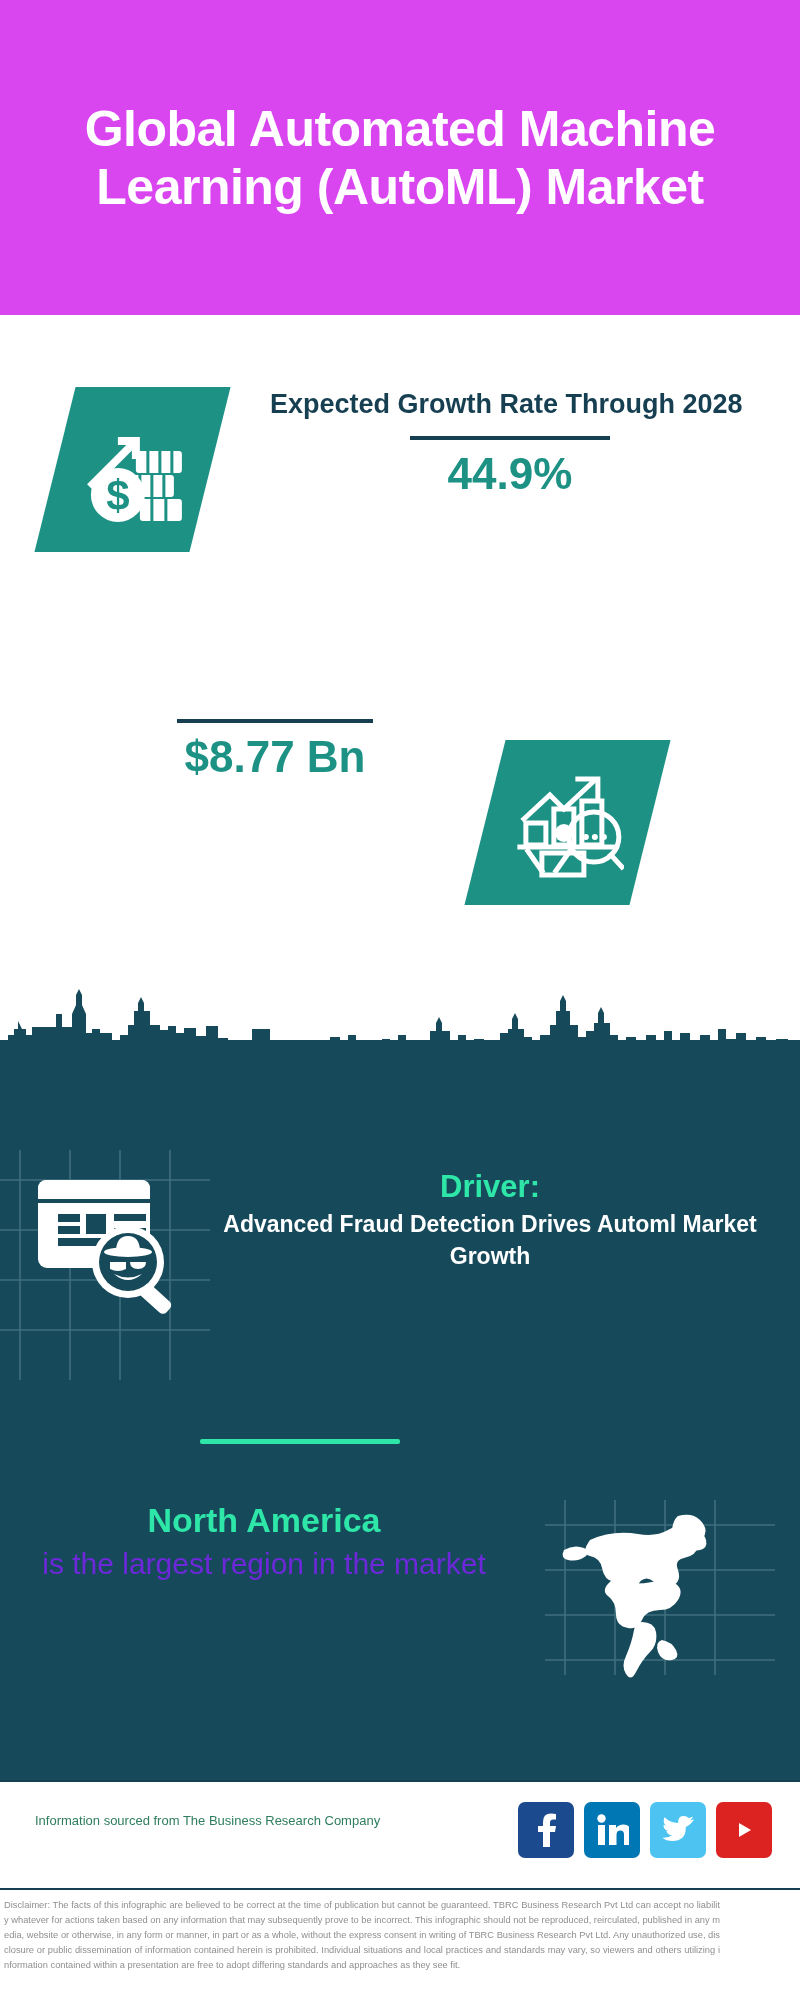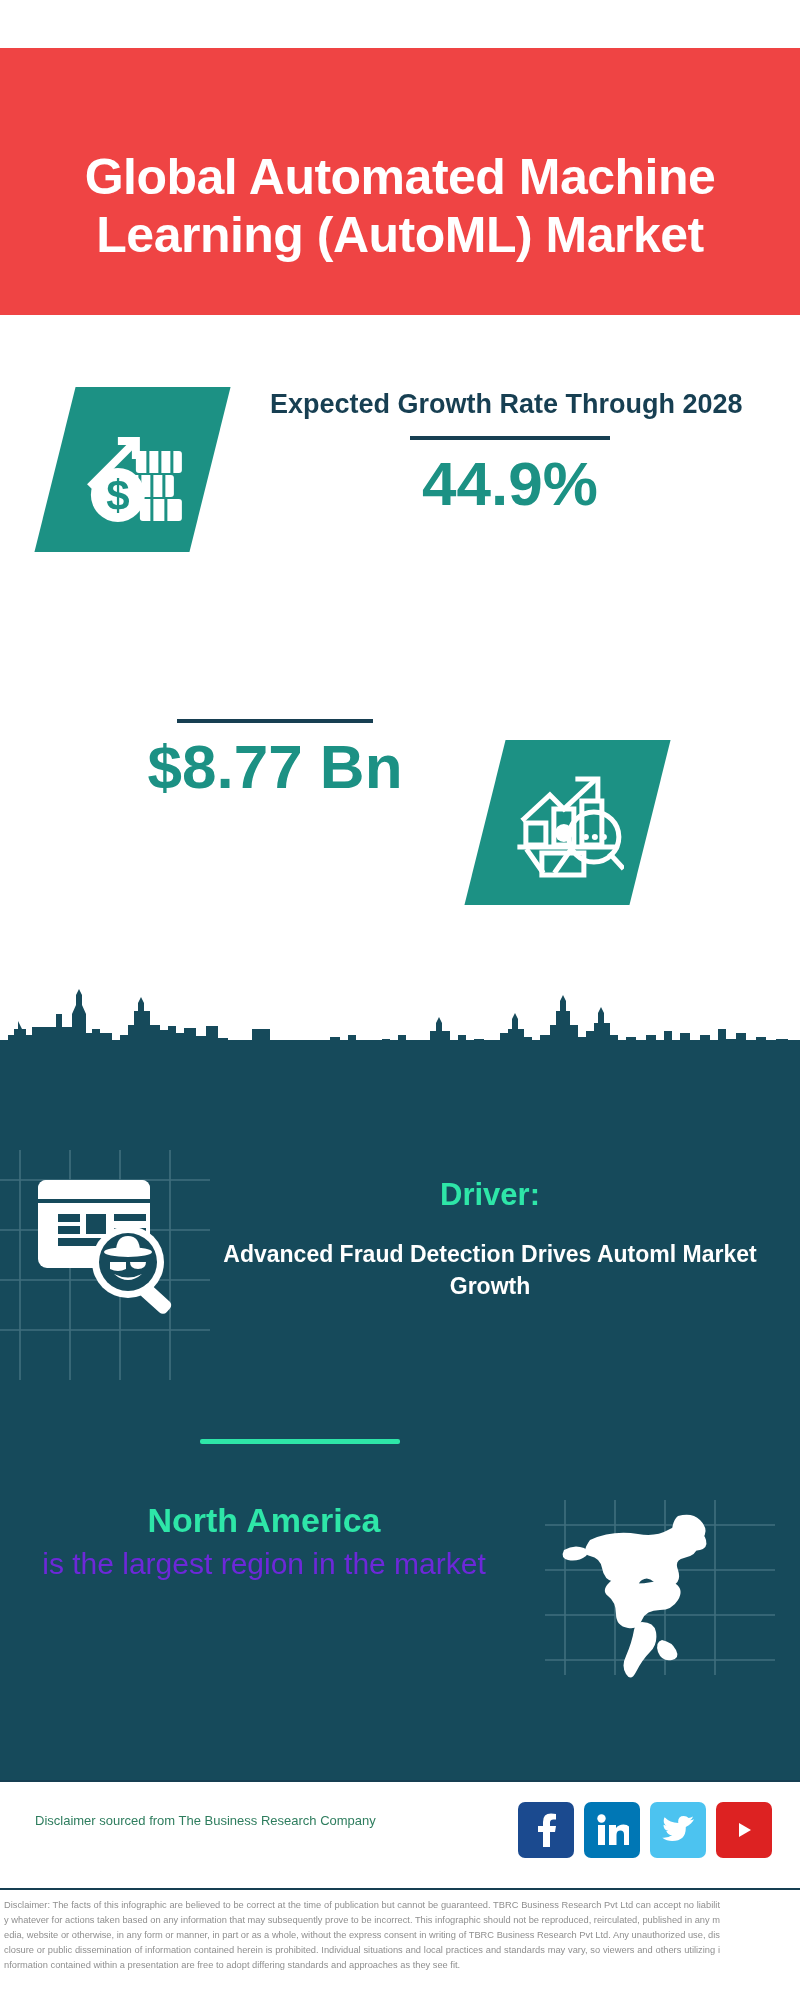--- a/index.html
+++ b/index.html
@@ -15,25 +15,24 @@
     height: 2000px;
     overflow: hidden;
     background: #ffffff;
   }
 
   
   .header {
     position: absolute;
     left: 0; top: 0;
     width: 800px; height: 315px;
-    background: #ef4444;
+    background: #d946ef;
     display: flex;
     align-items: center;
     justify-content: center;
-    margin-top: 48px;
   }
   .header-title {
     color: #ffffff;
     font-size: 50px;
     line-height: 1.16;
     font-weight: bold;
     text-align: center;
     letter-spacing: -0.5px;
     padding: 0 60px;
     width: 100%;
@@ -66,21 +65,21 @@
     line-height: 1.28;
   }
   .rule {
     height: 4px;
     background: #173f52;
     margin: 14px auto 0 auto;
   }
   .stat-value {
     color: #1c9184;
     font-weight: bold;
-    font-size: 62px;
+    font-size: 44px;
     line-height: 1.1;
     text-align: center;
     margin-top: 10px;
   }
 
   
   #block-growth { left: 0; top: 315px; width: 800px; height: 330px; }
   #growth-tile  { left: 55px; top: 72px; width: 155px; height: 165px; }
   #growth-text  { position: absolute; left: 270px; top: 72px; width: 480px; }
 
@@ -103,33 +102,33 @@
   }
 
   .grid-bg { position: absolute; opacity: .30; }
 
   .driver-wrap {
     position: absolute;
     left: 0; top: 1150px;
     width: 800px; height: 220px;
   }
   .driver-icon { position: absolute; left: 30px; top: 20px; width: 165px; height: 160px; }
-  .driver-texts { position: absolute; left: 210px; top: 26px; width: 560px; text-align: center; }
+  .driver-texts { position: absolute; left: 210px; top: 18px; width: 560px; text-align: center; }
   .driver-heading {
     color: #2ee6a8;
     font-weight: bold;
     font-size: 31px;
     line-height: 1.2;
   }
   .driver-body {
     color: #ffffff;
     font-weight: bold;
     font-size: 23px;
     line-height: 1.4;
-    margin-top: 25px;
+    margin-top: 3px;
     text-align: center;
   }
 
   .mint-divider {
     position: absolute;
     left: 200px; top: 1439px;
     width: 200px; height: 5px;
     background: #2ee6a8;
     border-radius: 2px;
   }
@@ -378,21 +377,21 @@
                    q6 -14 8 -26 q2 -8 8 -8 z"></path>
           <path d="M112 130 q10 2 14 10 q4 8 -4 10 q-10 2 -14 -8 q-3 -10 4 -12 z"></path>
           <path d="M146 24 q8 -2 10 6 q2 8 -6 10 q-8 2 -10 -6 q-2 -8 6 -10 z"></path>
         </g>
       </svg>
     </div>
   </div>
 
   <div class="footer">
     <div class="footer-src">
-      <div>Disclaimer sourced from The Business Research Company</div>
+      <div>Information sourced from The Business Research Company</div>
     </div>
     <div class="socials">
       <div class="social s-fb">
         <svg width="30" height="34" viewBox="0 0 30 34" aria-hidden="true">
           <path fill="#ffffff" d="M19 34 V19 h5 l1 -6 h-6 V9.5 q0 -3 3.5 -3 H25 V1 q-2 -.4 -5 -.4
             q-8 0 -8 8.4 V13 H7 v6 h5 v15 z"></path>
         </svg>
       </div>
       <div class="social s-li">
         <svg width="34" height="32" viewBox="0 0 34 32" aria-hidden="true">

